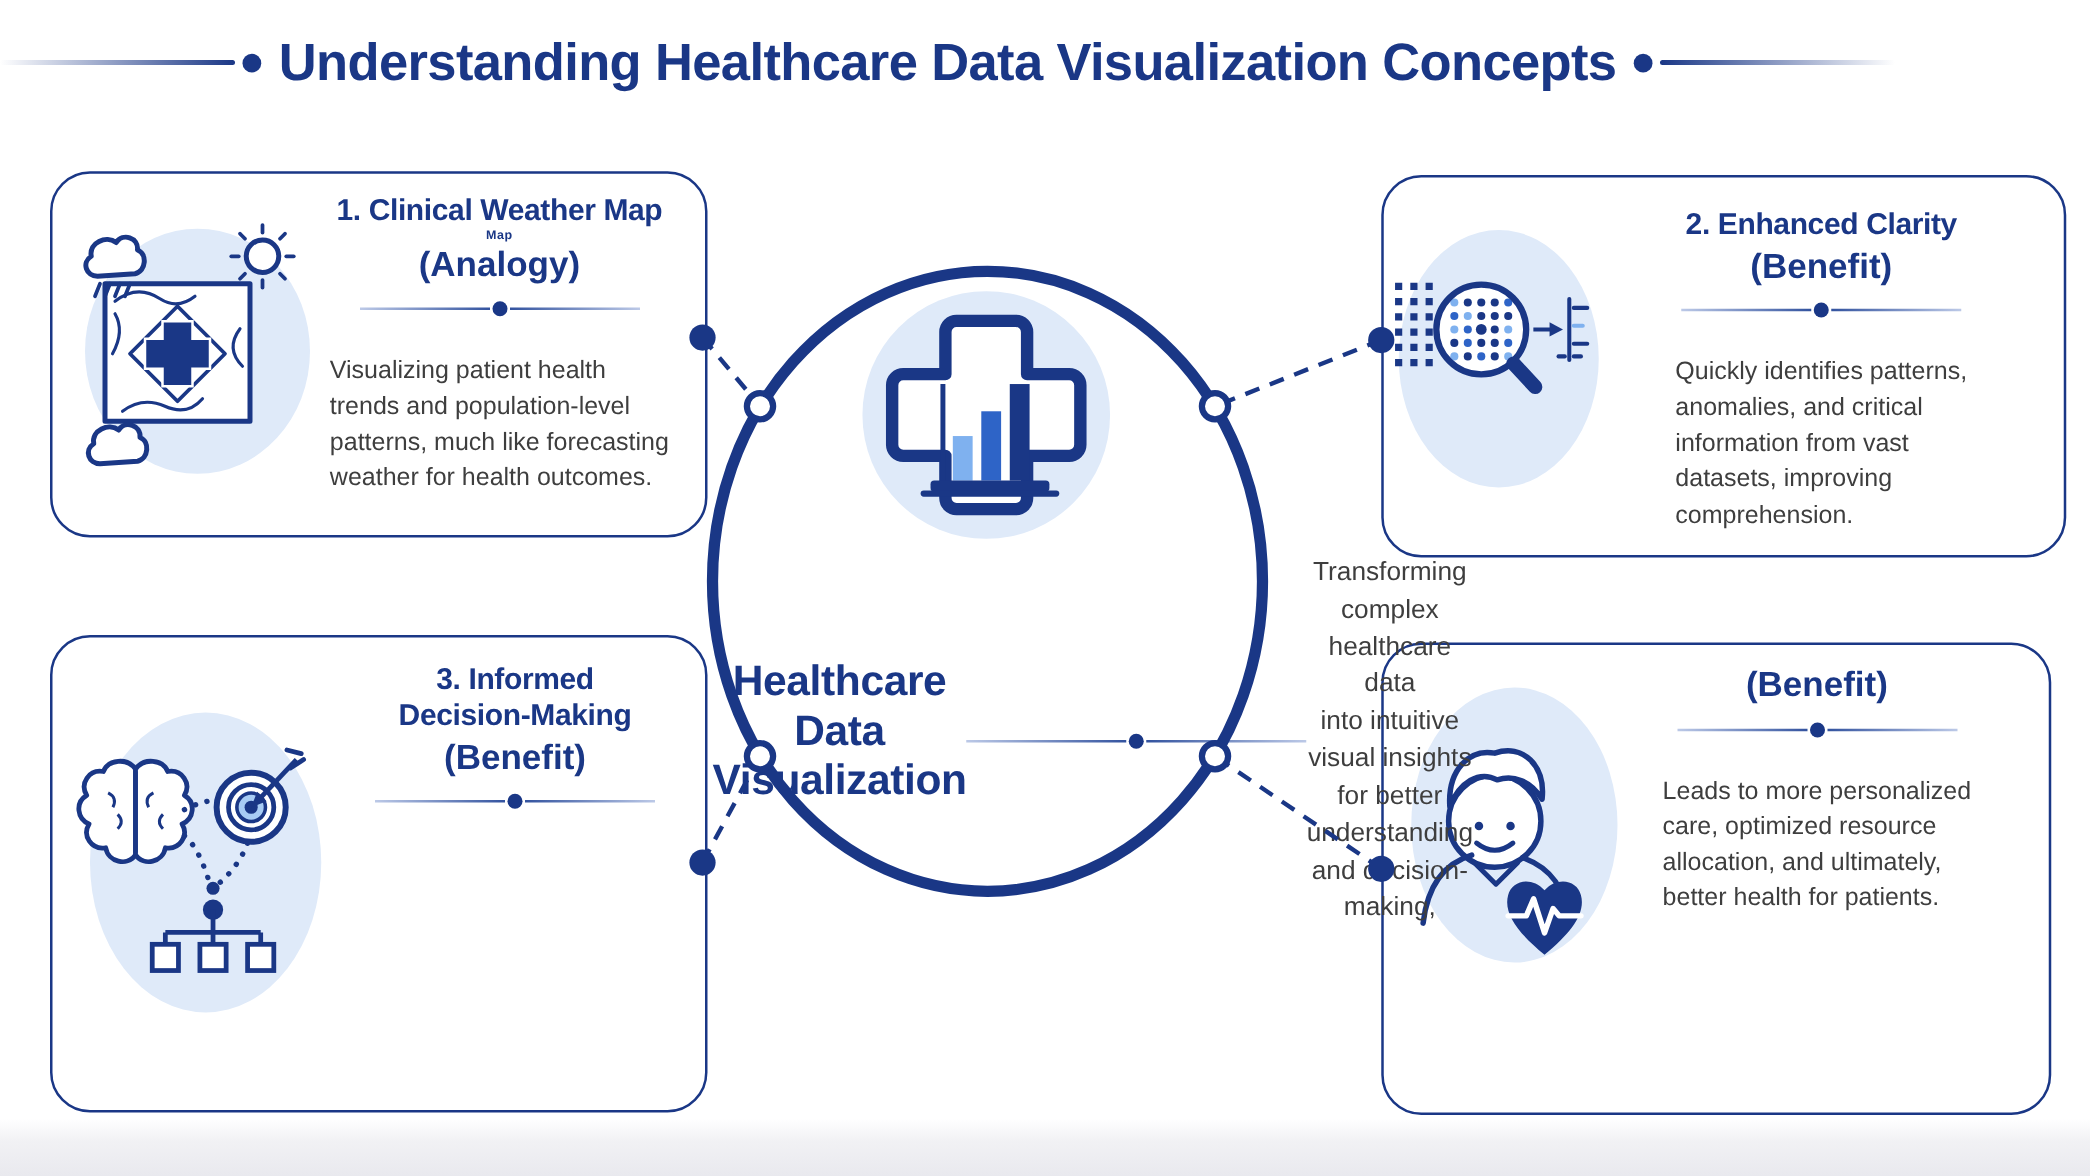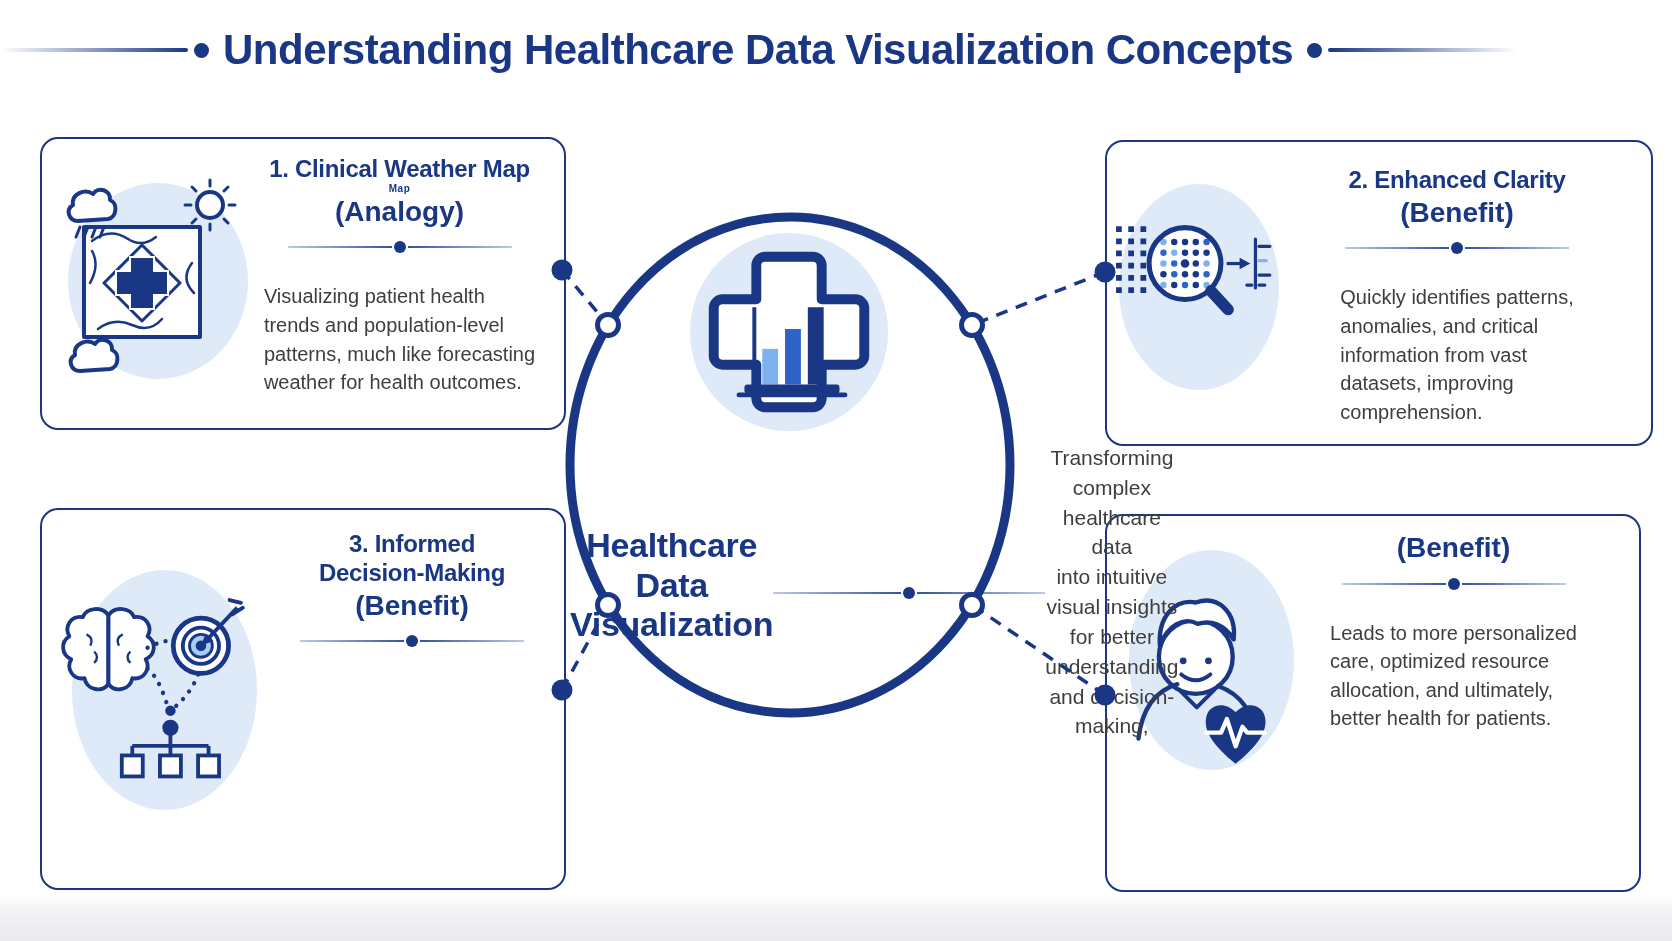--- a/index.html
+++ b/index.html
@@ -16,21 +16,21 @@
   
   .header{position:absolute;top:26px;left:0;right:0;display:flex;align-items:center;gap:14px;z-index:3;}
   .header h1{margin:0;font-size:42px;font-weight:700;color:var(--navy);letter-spacing:-0.5px;white-space:nowrap;}
   .deco{display:flex;align-items:center;gap:6px;}
   .dline{width:188px;height:4px;border-radius:2px;}
   .dline.l{background:linear-gradient(90deg,rgba(26,55,134,0),var(--navy));}
   .dline.r{background:linear-gradient(90deg,var(--navy),rgba(26,55,134,0));}
   .ddot{width:15px;height:15px;border-radius:50%;background:var(--navy);}
 
   
-  .card{position:absolute;background:#fff;border:2.5px solid var(--navy);border-radius:18px;z-index:2;}
+  .card{position:absolute;background:#fff;border:2.5px solid var(--navy);border-radius:32px;z-index:2;}
   .c1{left:40px;top:137px;width:522px;height:289px;}
   .c2{left:1105px;top:140px;width:532px;height:302px;padding-left:12px;}
   .c3{left:40px;top:508px;width:522px;height:378px;}
   .c4{left:1105px;top:514px;width:532px;height:374px;}
   .icon-bg{position:absolute;background:var(--iconbg);border-radius:50%;}
   .bg1{left:26px;top:44px;width:180px;height:196px;}
   .bg2{left:12px;top:42px;width:160px;height:206px;}
   .bg3{left:30px;top:60px;width:185px;height:240px;}
   .bg4{left:22px;top:34px;width:165px;height:220px;}
   .icon-svg{position:absolute;}

